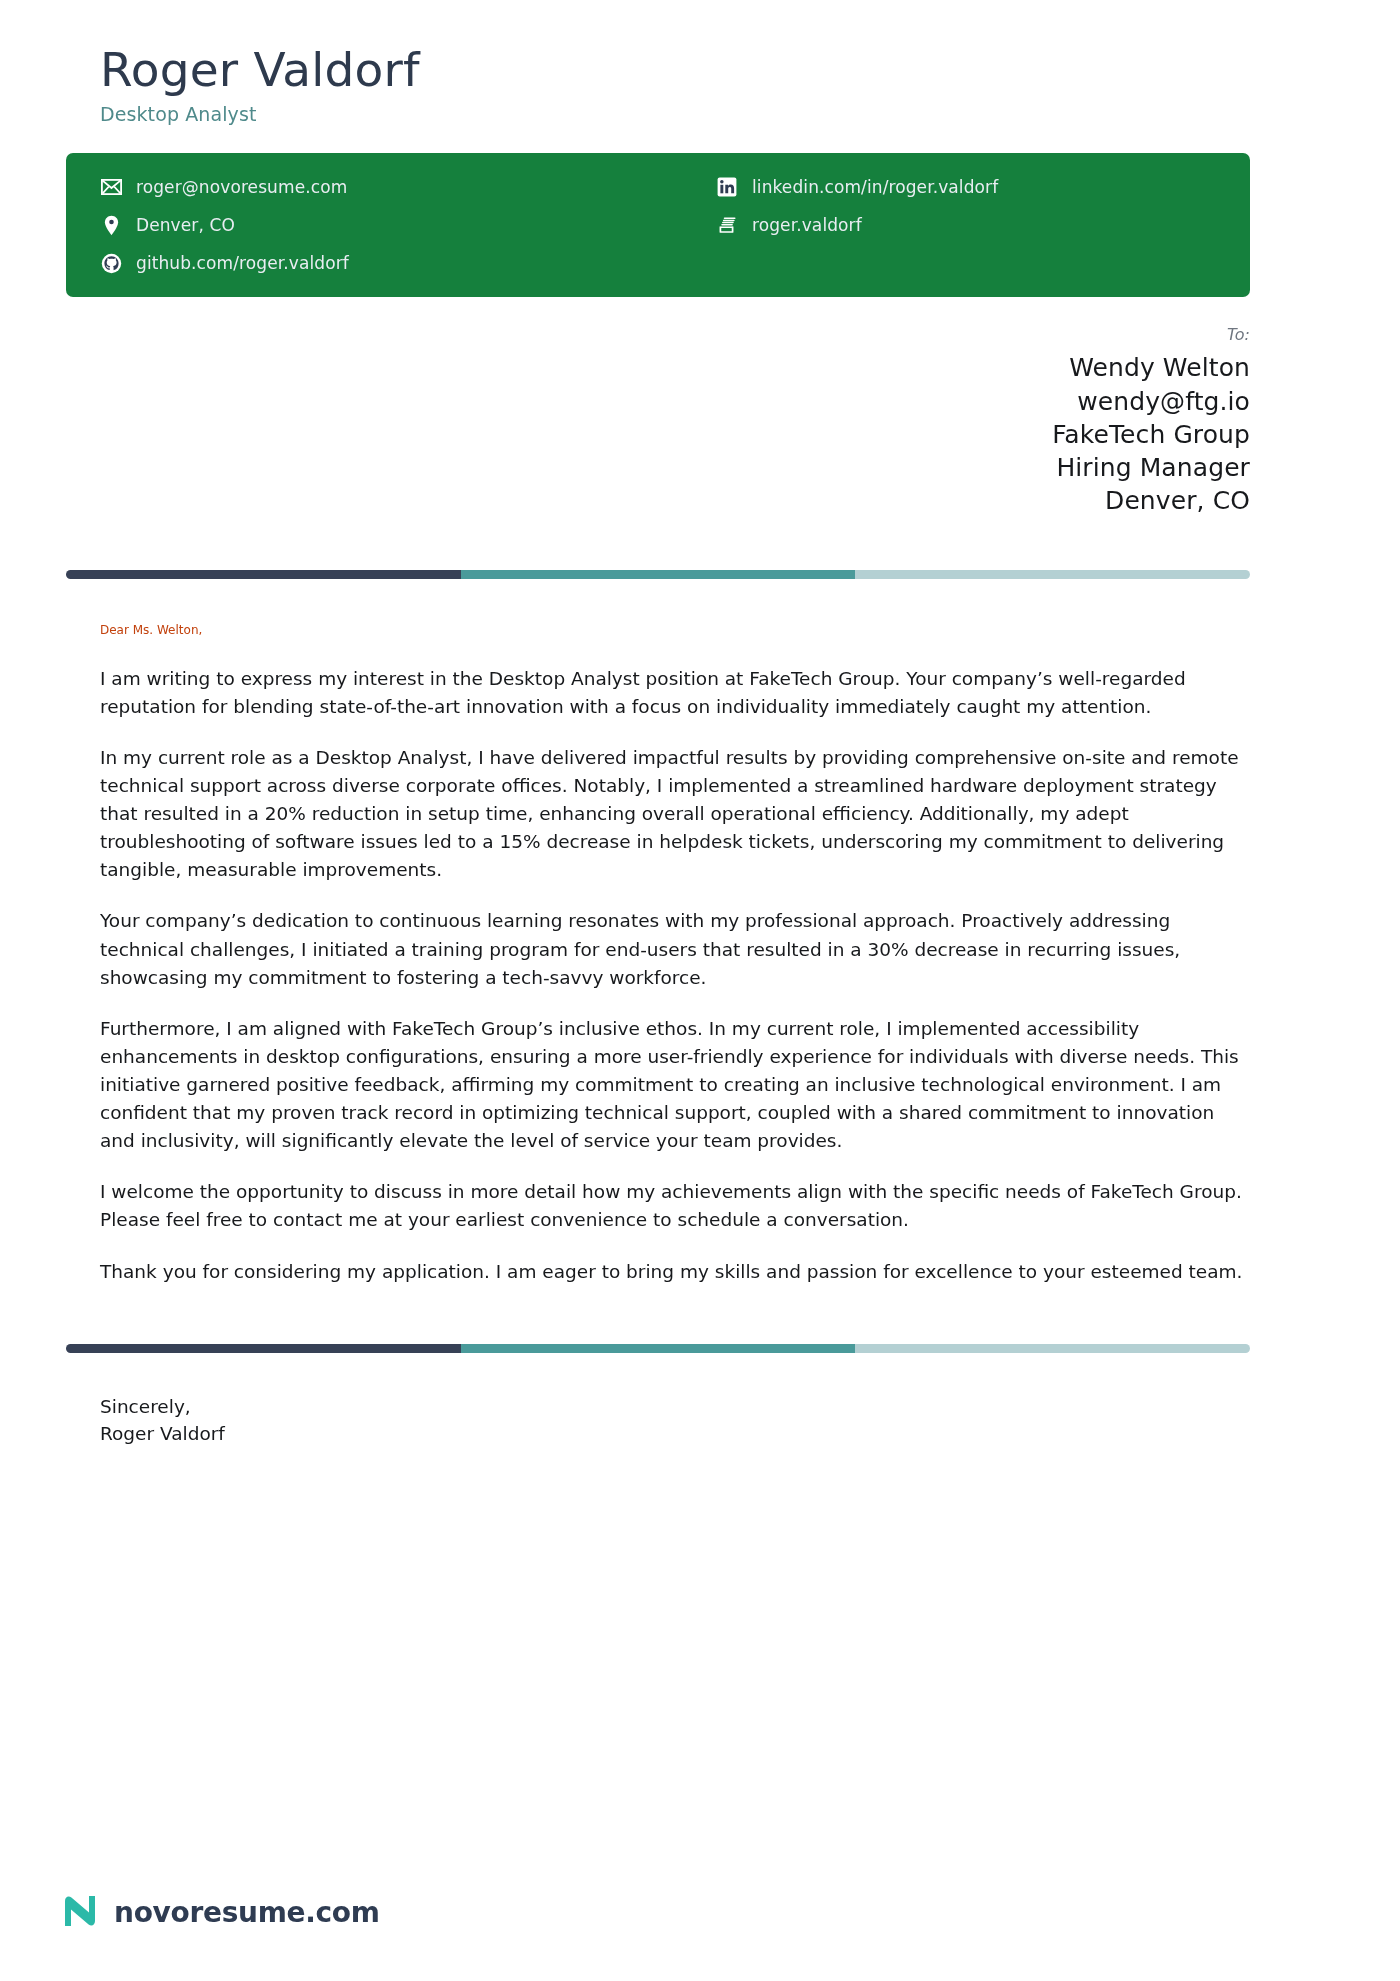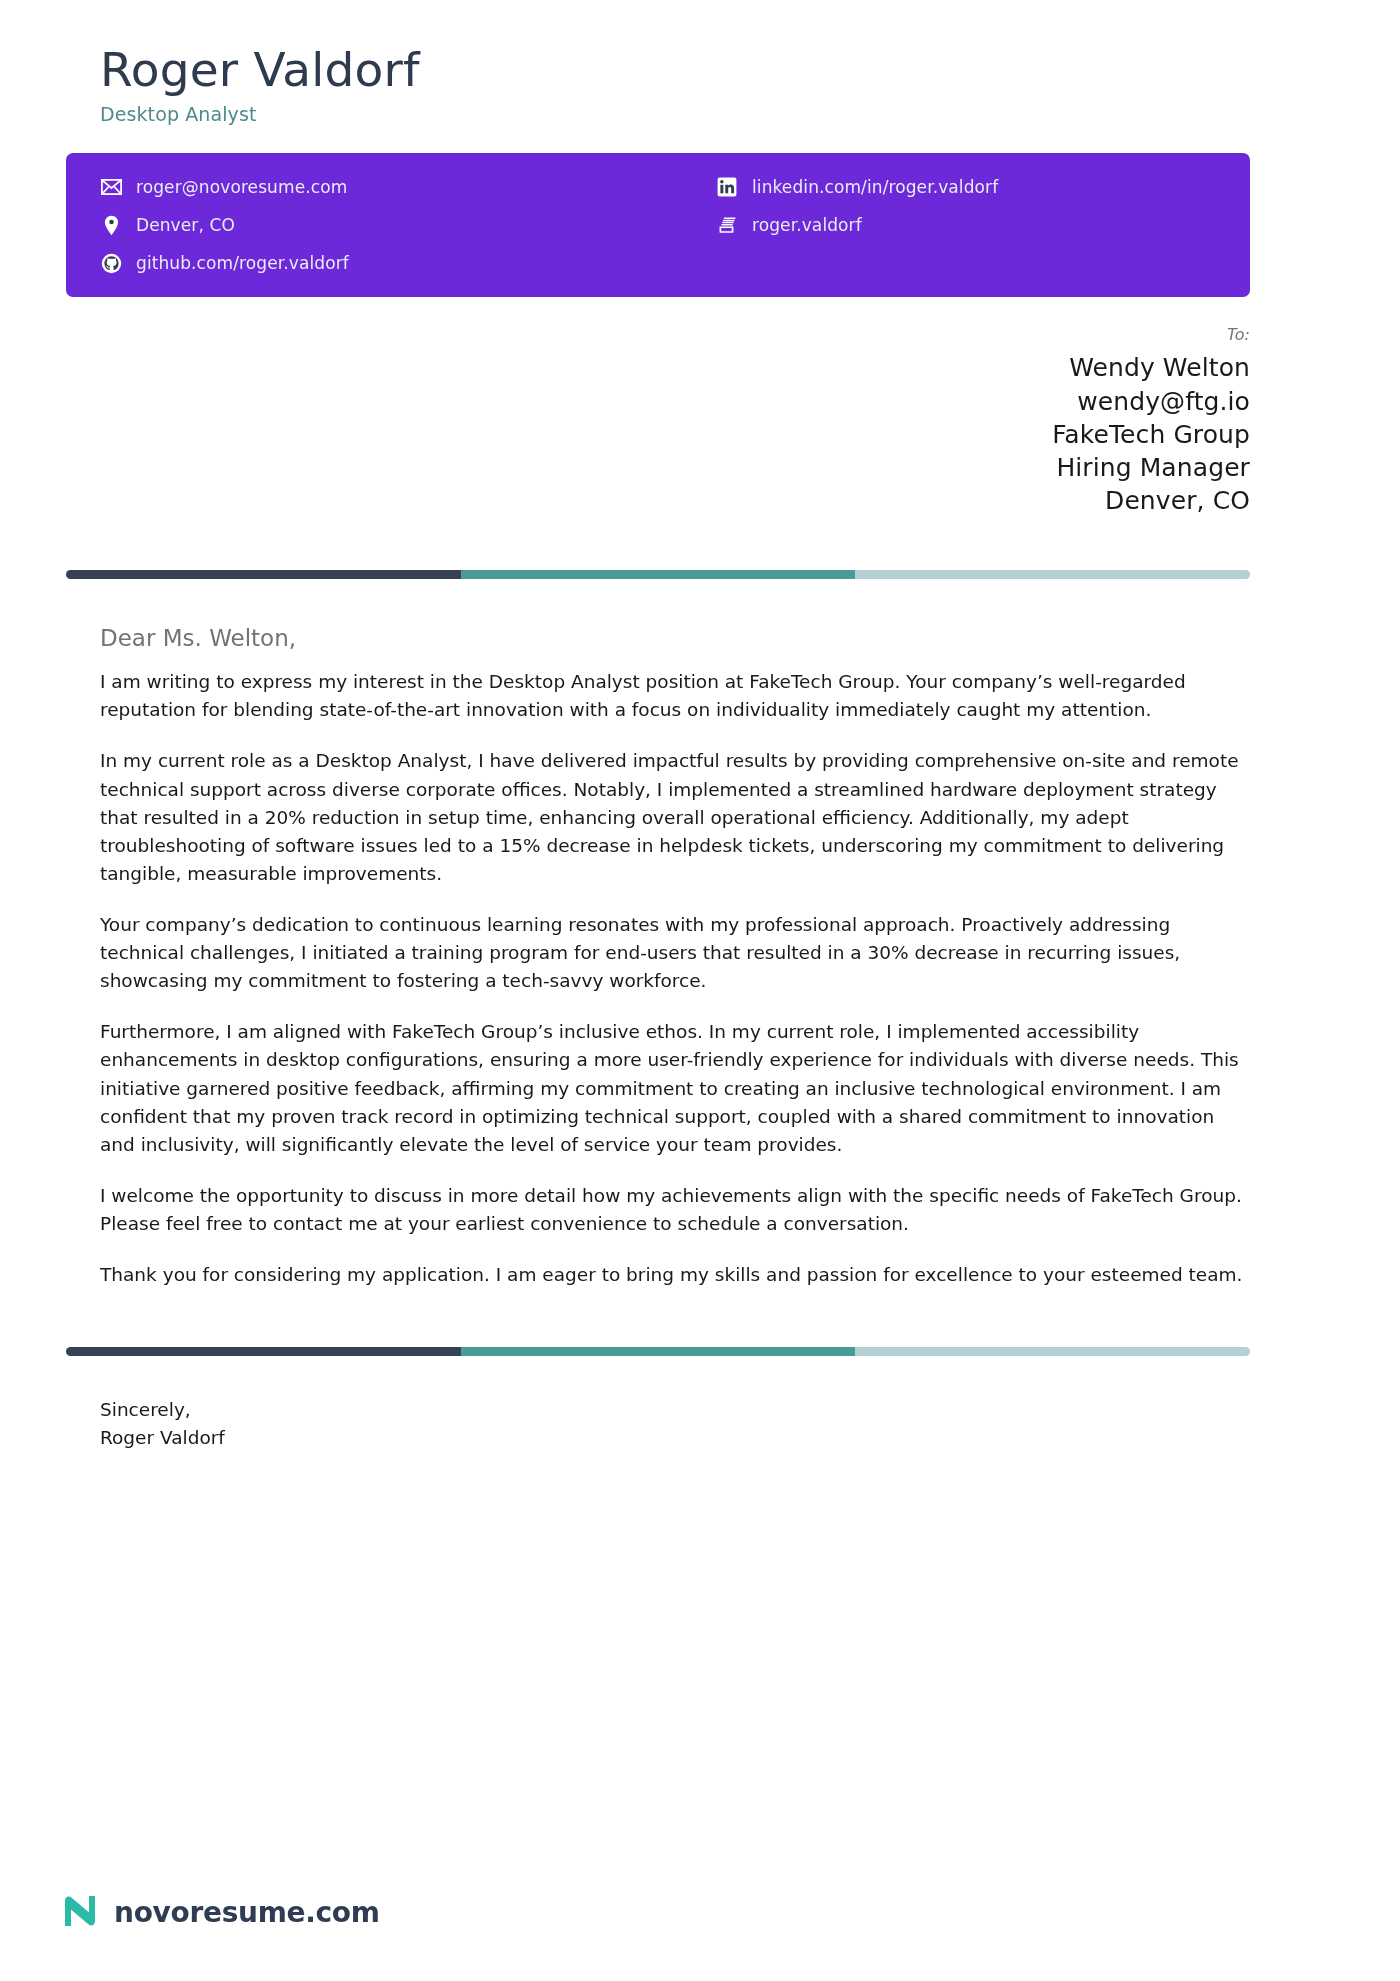--- a/index.html
+++ b/index.html
@@ -35,21 +35,21 @@
     font-size: 19px;
     font-weight: 400;
     color: #4f8a8b;
     margin-top: 6px;
     letter-spacing: 0.1px;
   }
 
   
   .contact-bar {
     margin: 28px 66px 0 66px;
-    background: #6d28d9;
+    background: #15803d;
     border-radius: 7px;
     padding: 22px 34px 22px 34px;
     display: flex;
   }
   .contact-col {
     width: 50%;
     display: flex;
     flex-direction: column;
     gap: 14px;
   }
@@ -108,24 +108,24 @@
   .seg { height: 100%; }
   .seg.a { flex: 1; }
   .seg.b { flex: 1; }
   .seg.c { flex: 1; }
 
   
   .letter-body {
     padding: 42px 68px 0 100px;
   }
   .greeting {
-    font-size: 23px;
-    color: #737373;
+    font-size: 12px;
+    color: #c2410c;
     line-height: 1.5;
-    margin-bottom: 13px;
+    margin-bottom: 26px;
   }
   .para {
     font-size: 18.5px;
     color: #17191c;
     line-height: 1.52;
     margin-bottom: 23px;
     text-align: left;
   }
   .para:last-child { margin-bottom: 0; }
 

